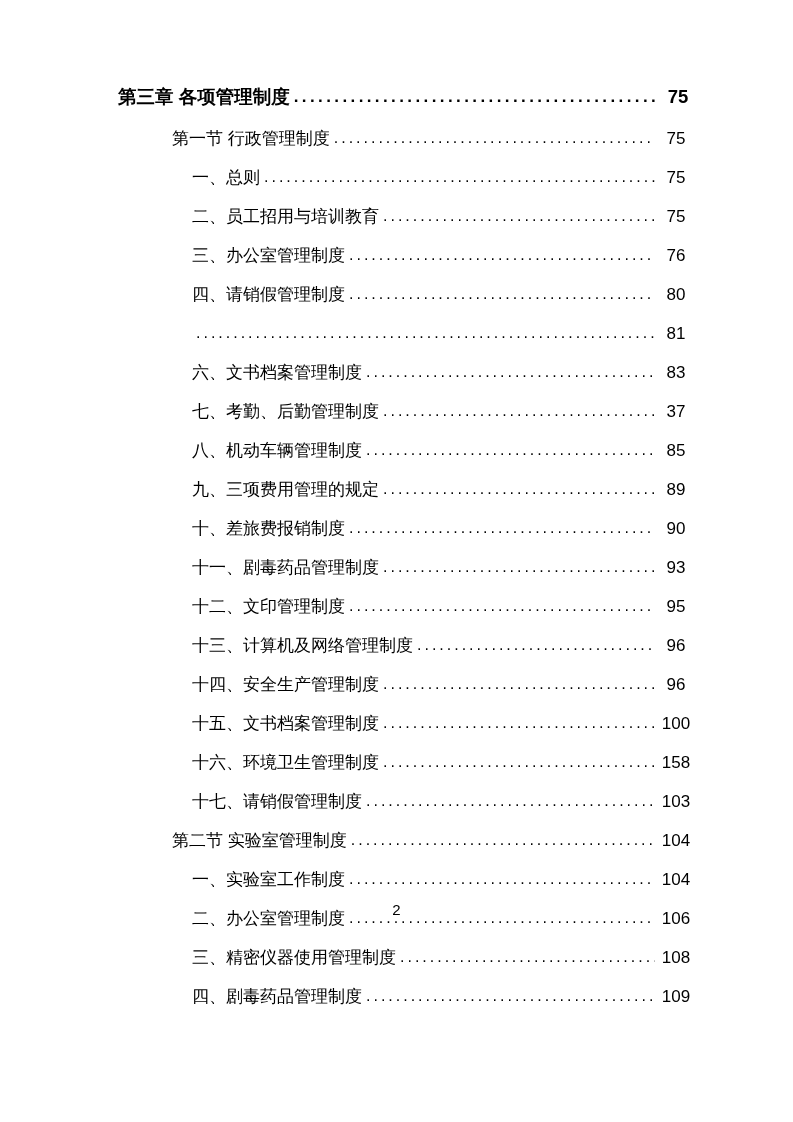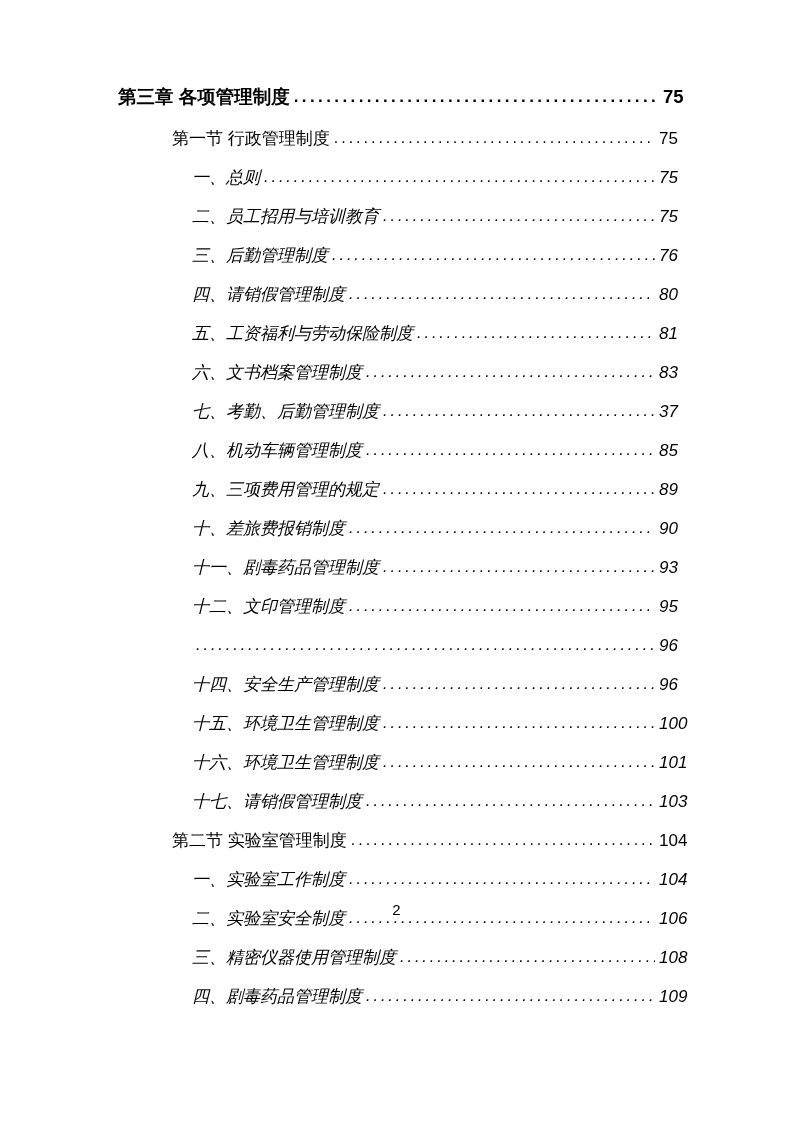--- a/index.html
+++ b/index.html
@@ -44,21 +44,21 @@
     white-space: nowrap;
     margin: 0 4px;
     letter-spacing: 3.0px;
     font-size: 16px;
     color: #000;
     position: relative;
     top: -1px;
   }
   .toc-entry .page-num {
     flex: 0 0 auto;
-    text-align: left;
+    text-align: center;
     white-space: nowrap;
   }
 
   
   .lvl0 {
     font-weight: bold;
     font-size: 18.5px;
     margin-bottom: 23px;
     padding-left: 0px;
   }
@@ -71,21 +71,20 @@
     margin-bottom: 22px;
     padding-left: 54px;
   }
   .lvl1 .page-num { width: 34px; }
 
   
   .lvl2 {
     font-size: 17px;
     margin-bottom: 22px;
     padding-left: 74px;
-    font-style: italic;
   }
   .lvl2 .page-num { width: 34px; }
 
   .footer {
     position: absolute;
     left: 0;
     right: 0;
     bottom: 72px;
     text-align: center;
     font-size: 15px;
@@ -111,31 +110,30 @@
         <span class="label">一、总则</span>
         <span class="dots">................................................................................</span>
         <span class="page-num">75</span>
       </div>
       <div class="toc-entry lvl2">
         <span class="label">二、员工招用与培训教育</span>
         <span class="dots">................................................................................</span>
         <span class="page-num">75</span>
       </div>
       <div class="toc-entry lvl2">
-        <span class="label">三、后勤管理制度</span>
+        <span class="label">三、办公室管理制度</span>
         <span class="dots">................................................................................</span>
         <span class="page-num">76</span>
       </div>
       <div class="toc-entry lvl2">
         <span class="label">四、请销假管理制度</span>
         <span class="dots">................................................................................</span>
         <span class="page-num">80</span>
       </div>
       <div class="toc-entry lvl2">
-        <span class="label">五、工资福利与劳动保险制度</span>
         <span class="dots">................................................................................</span>
         <span class="page-num">81</span>
       </div>
       <div class="toc-entry lvl2">
         <span class="label">六、文书档案管理制度</span>
         <span class="dots">................................................................................</span>
         <span class="page-num">83</span>
       </div>
       <div class="toc-entry lvl2">
         <span class="label">七、考勤、后勤管理制度</span>
@@ -161,55 +159,56 @@
         <span class="label">十一、剧毒药品管理制度</span>
         <span class="dots">................................................................................</span>
         <span class="page-num">93</span>
       </div>
       <div class="toc-entry lvl2">
         <span class="label">十二、文印管理制度</span>
         <span class="dots">................................................................................</span>
         <span class="page-num">95</span>
       </div>
       <div class="toc-entry lvl2">
+        <span class="label">十三、计算机及网络管理制度</span>
         <span class="dots">................................................................................</span>
         <span class="page-num">96</span>
       </div>
       <div class="toc-entry lvl2">
         <span class="label">十四、安全生产管理制度</span>
         <span class="dots">................................................................................</span>
         <span class="page-num">96</span>
       </div>
       <div class="toc-entry lvl2">
-        <span class="label">十五、环境卫生管理制度</span>
+        <span class="label">十五、文书档案管理制度</span>
         <span class="dots">................................................................................</span>
         <span class="page-num">100</span>
       </div>
       <div class="toc-entry lvl2">
         <span class="label">十六、环境卫生管理制度</span>
         <span class="dots">................................................................................</span>
-        <span class="page-num">101</span>
+        <span class="page-num">158</span>
       </div>
       <div class="toc-entry lvl2">
         <span class="label">十七、请销假管理制度</span>
         <span class="dots">................................................................................</span>
         <span class="page-num">103</span>
       </div>
       <div class="toc-entry lvl1">
         <span class="label">第二节  实验室管理制度</span>
         <span class="dots">................................................................................</span>
         <span class="page-num">104</span>
       </div>
       <div class="toc-entry lvl2">
         <span class="label">一、实验室工作制度</span>
         <span class="dots">................................................................................</span>
         <span class="page-num">104</span>
       </div>
       <div class="toc-entry lvl2">
-        <span class="label">二、实验室安全制度</span>
+        <span class="label">二、办公室管理制度</span>
         <span class="dots">................................................................................</span>
         <span class="page-num">106</span>
       </div>
       <div class="toc-entry lvl2">
         <span class="label">三、精密仪器使用管理制度</span>
         <span class="dots">................................................................................</span>
         <span class="page-num">108</span>
       </div>
       <div class="toc-entry lvl2">
         <span class="label">四、剧毒药品管理制度</span>

